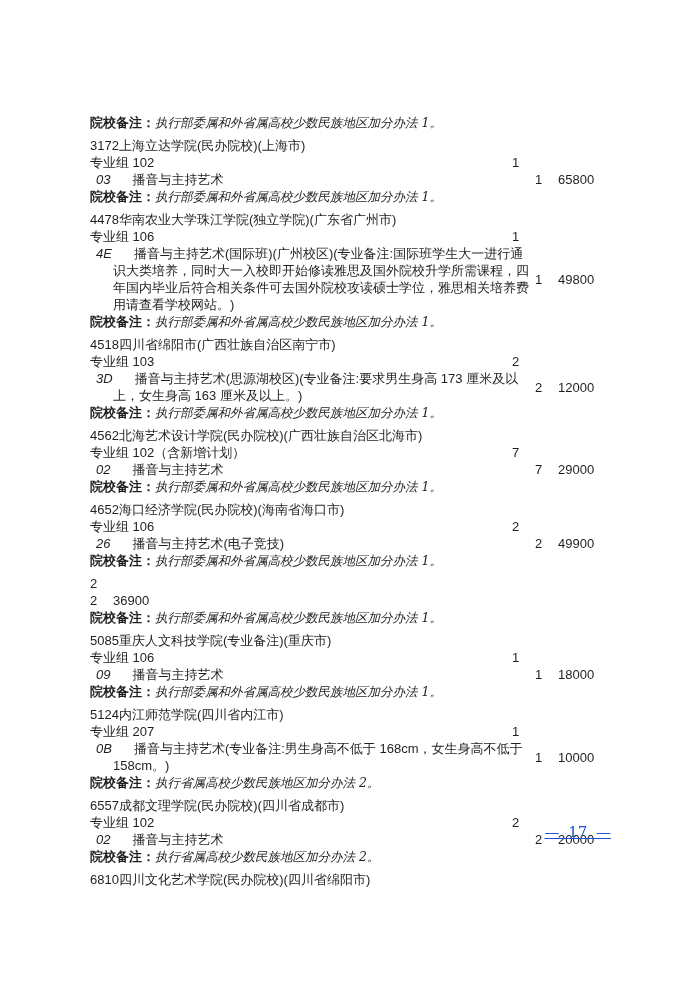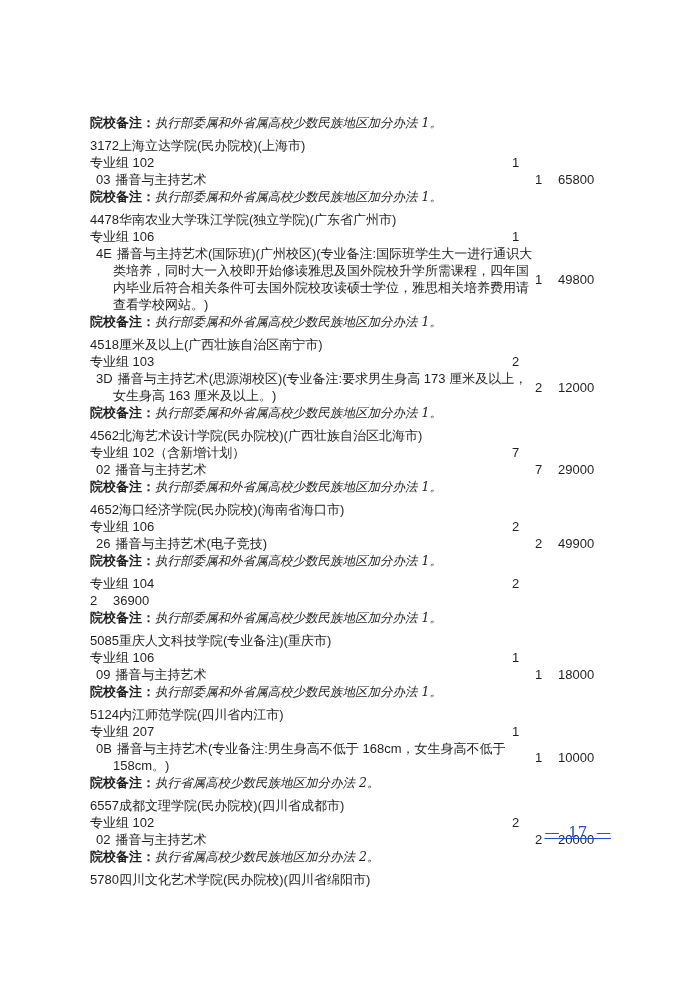--- a/index.html
+++ b/index.html
@@ -21,21 +21,21 @@
     width: 522px;
   }
   .row { font-size: 13px; line-height: 17px; }
   .line { display: flex; align-items: center; }
   .text { width: 422px; flex-shrink: 0; }
   .count { width: 23px; flex-shrink: 0; }
   .fee { width: 60px; flex-shrink: 0; }
   .college { margin-top: 6px; }
   .ccode { }
   .mtext { padding-left: 23px; text-indent: -17px; }
-  .mcode { margin-right: 5px; }
+  .mcode { margin-right: 22px; font-style: italic; }
   .note-row .nlabel { font-weight: bold; }
   .note-row .ntext {
     font-family: "DejaVu Serif", "Liberation Serif", serif;
     font-style: italic;
     font-size: 12.5px;
   }
   .footer {
     position: absolute;
     bottom: 52px; right: 88px;
     font-family: "DejaVu Serif", "Liberation Serif", serif;
@@ -93,21 +93,21 @@
       <div class="count">1</div>
       <div class="fee">49800</div>
     </div>
     <div class="row note-row">
       <span class="nlabel">院校备注：</span><span class="ntext">执行部委属和外省属高校少数民族地区加分办法 1。</span>
     </div>
   </div>
 
   <div class="college">
     <div class="row header">
-      <span class="ccode">4518</span><span class="cname">厘米及以上(广西壮族自治区南宁市)</span>
+      <span class="ccode">4518</span><span class="cname">四川省绵阳市(广西壮族自治区南宁市)</span>
     </div>
     <div class="row line">
       <div class="text gtext">专业组 103</div>
       <div class="count">2</div>
       <div class="fee"></div>
     </div>
     <div class="row line">
       <div class="text mtext">
         <span class="mcode">3D</span><span>播音与主持艺术(思源湖校区)(专业备注:要求男生身高 173 厘米及以上，女生身高 163 厘米及以上。)</span>
       </div>
@@ -156,21 +156,20 @@
       <div class="count">2</div>
       <div class="fee">49900</div>
     </div>
     <div class="row note-row">
       <span class="nlabel">院校备注：</span><span class="ntext">执行部委属和外省属高校少数民族地区加分办法 1。</span>
     </div>
   </div>
 
   <div class="college">
     <div class="row line">
-      <div class="text gtext">专业组 104</div>
       <div class="count">2</div>
       <div class="fee"></div>
     </div>
     <div class="row line">
       <div class="count">2</div>
       <div class="fee">36900</div>
     </div>
     <div class="row note-row">
       <span class="nlabel">院校备注：</span><span class="ntext">执行部委属和外省属高校少数民族地区加分办法 1。</span>
     </div>
@@ -234,21 +233,21 @@
       <div class="count">2</div>
       <div class="fee">20000</div>
     </div>
     <div class="row note-row">
       <span class="nlabel">院校备注：</span><span class="ntext">执行省属高校少数民族地区加分办法 2。</span>
     </div>
   </div>
 
   <div class="college">
     <div class="row header">
-      <span class="ccode">5780</span><span class="cname">四川文化艺术学院(民办院校)(四川省绵阳市)</span>
+      <span class="ccode">6810</span><span class="cname">四川文化艺术学院(民办院校)(四川省绵阳市)</span>
     </div>
 
   </div>
 </div>
   </div>
 
   <div class="footer">— 17 —</div>
 </div>
 
 </body></html>

